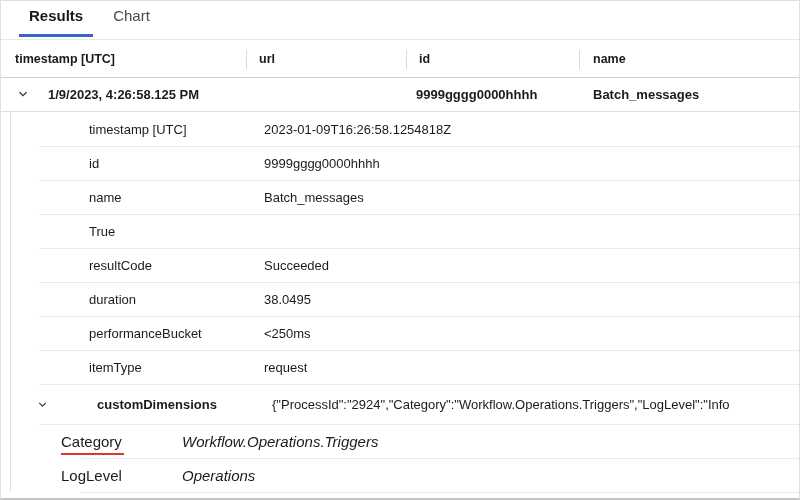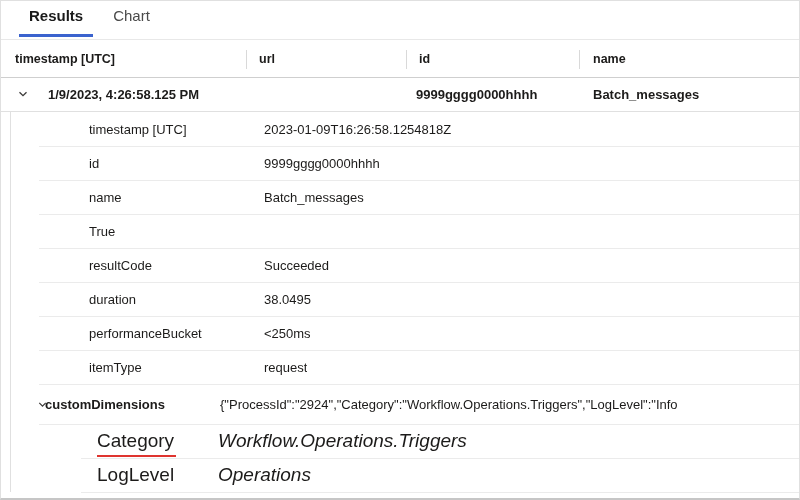--- a/index.html
+++ b/index.html
@@ -113,30 +113,30 @@
     font-size: 13px;
   }
   .cd-row::before {
     content: "";
     position: absolute;
     left: 38px; right: 0; top: 0;
     height: 1px;
     background: #ebebeb;
   }
   .cd-chevron { position: absolute; left: 36px; top: 14px; cursor: pointer; }
-  .cd-label { margin-left: 44px; width: 175px; flex: none; font-weight: bold; white-space: nowrap; }
+  .cd-label { margin-left: 96px; width: 175px; flex: none; font-weight: bold; white-space: nowrap; }
   .cd-value { white-space: nowrap; overflow: hidden; flex: 1; }
 
   .nested-row {
     height: 34px;
     position: relative;
     display: flex;
     align-items: center;
-    padding-left: 96px;
-    font-size: 19px;
+    padding-left: 60px;
+    font-size: 15px;
   }
   .nested-row.sep-wide::before {
     content: "";
     position: absolute;
     left: 38px; right: 0; top: 0;
     height: 1px;
     background: #ebebeb;
   }
   .nested-row.sep-narrow::before {
     content: "";

